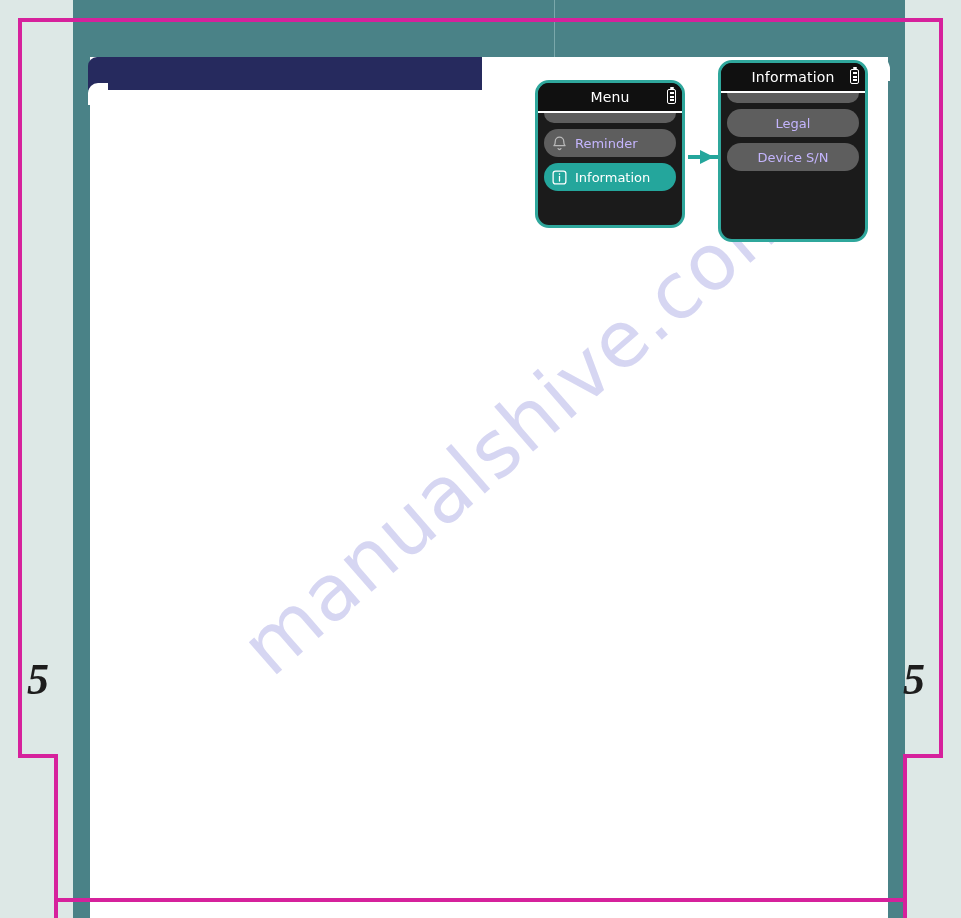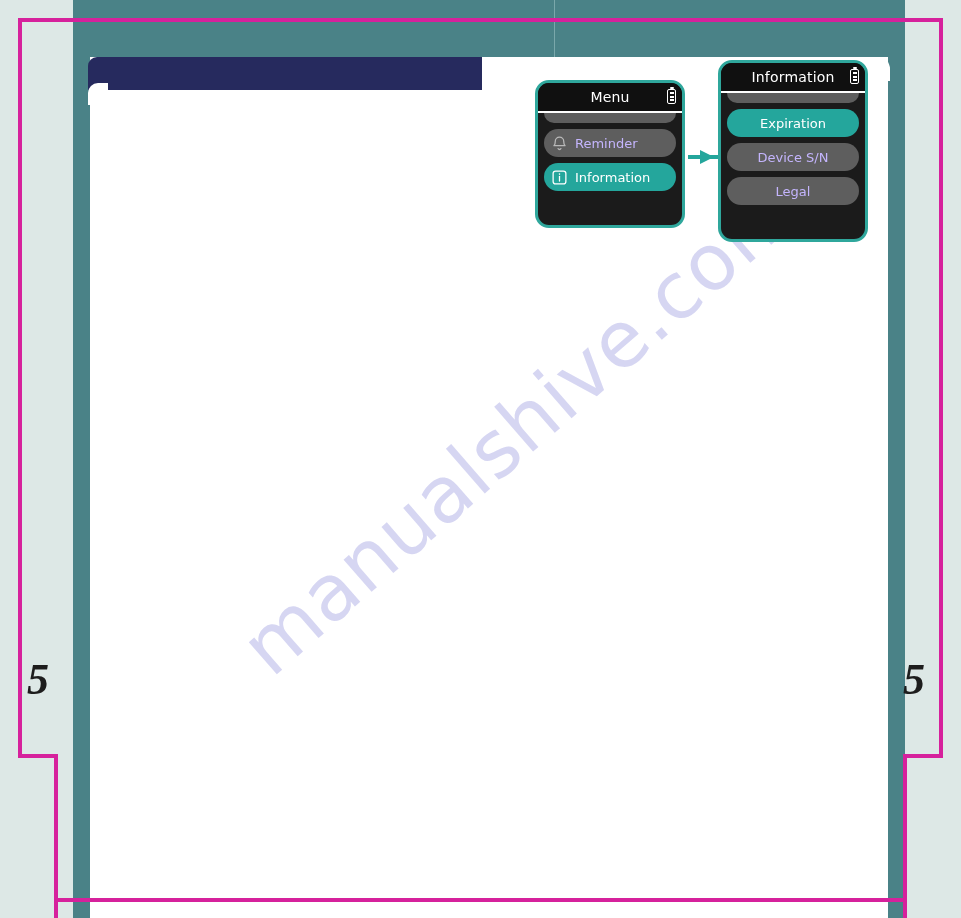--- a/index.html
+++ b/index.html
@@ -299,26 +299,23 @@
       <span class="battery-icon">
           <i></i>
           <i></i>
           <i></i>
         </span>
     </div>
     <div class="dev-list">
 
       <div class="dev-item partial-top"></div>
 
-      <div class="dev-item centered selected">
-        <span>Expiration</span>
+      <div class="dev-item centered">
+        <span>Legal</span>
       </div>
       <div class="dev-item centered">
         <span>Device S/N</span>
       </div>
-      <div class="dev-item centered">
-        <span>Legal</span>
-      </div>
 
     </div>
   </div>
 
 </div>
 
 </body></html>

